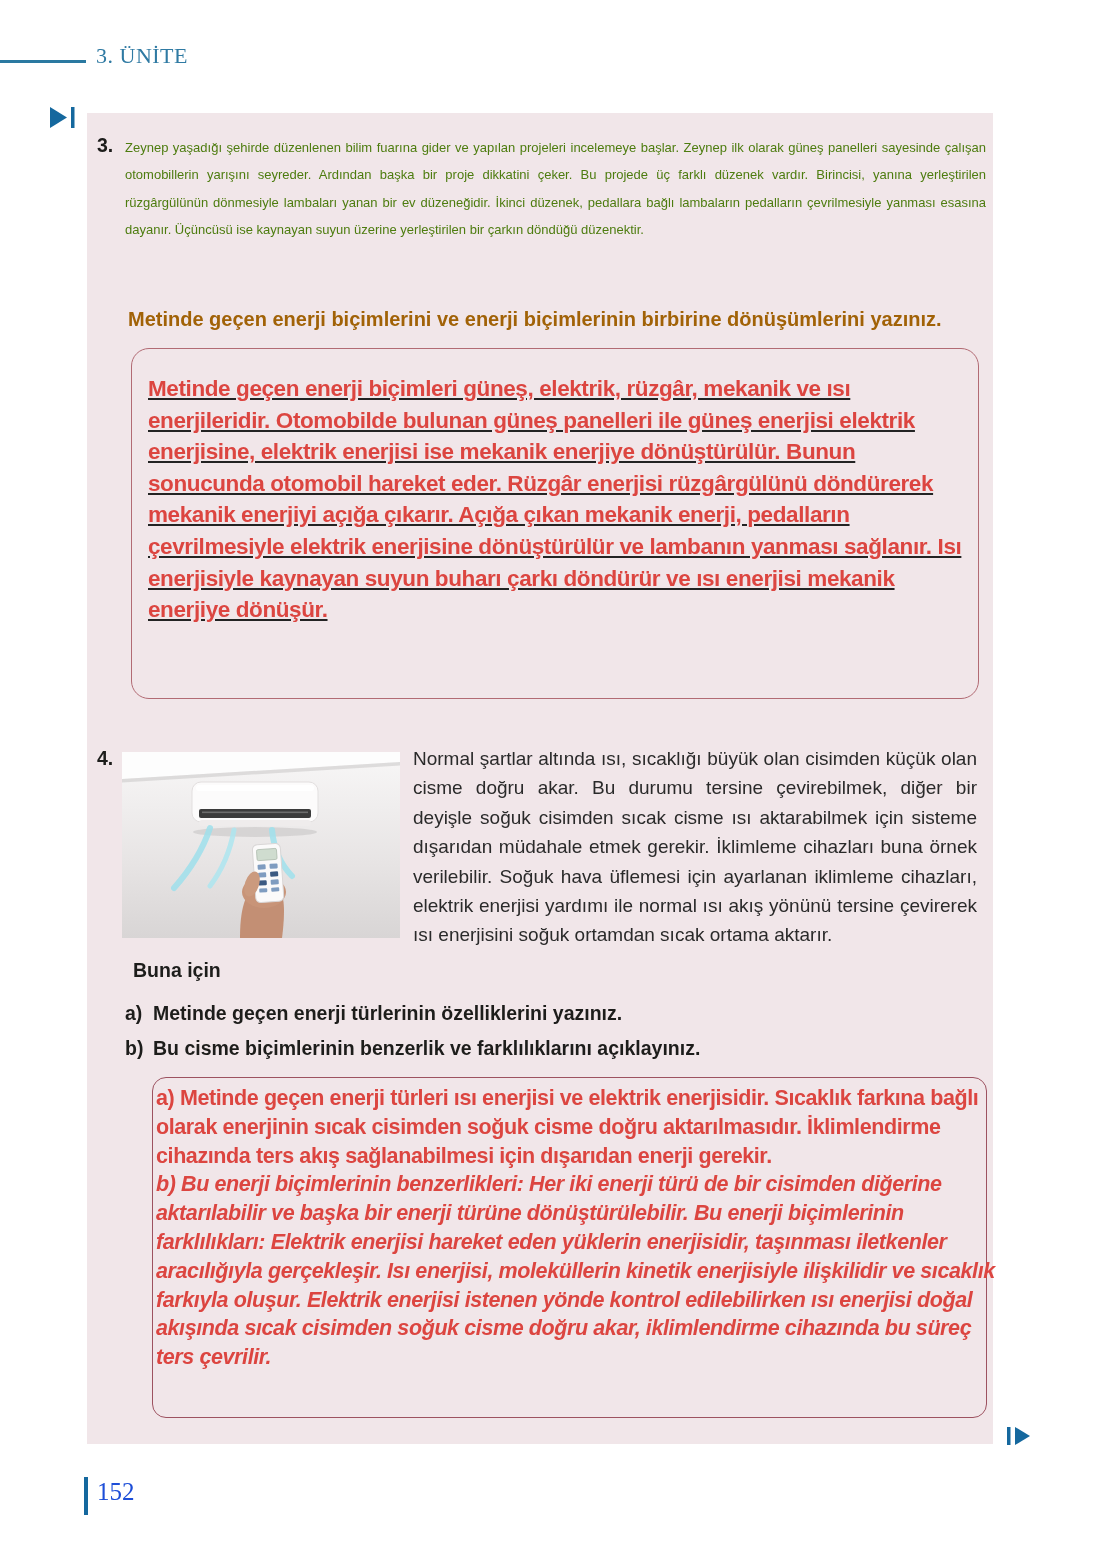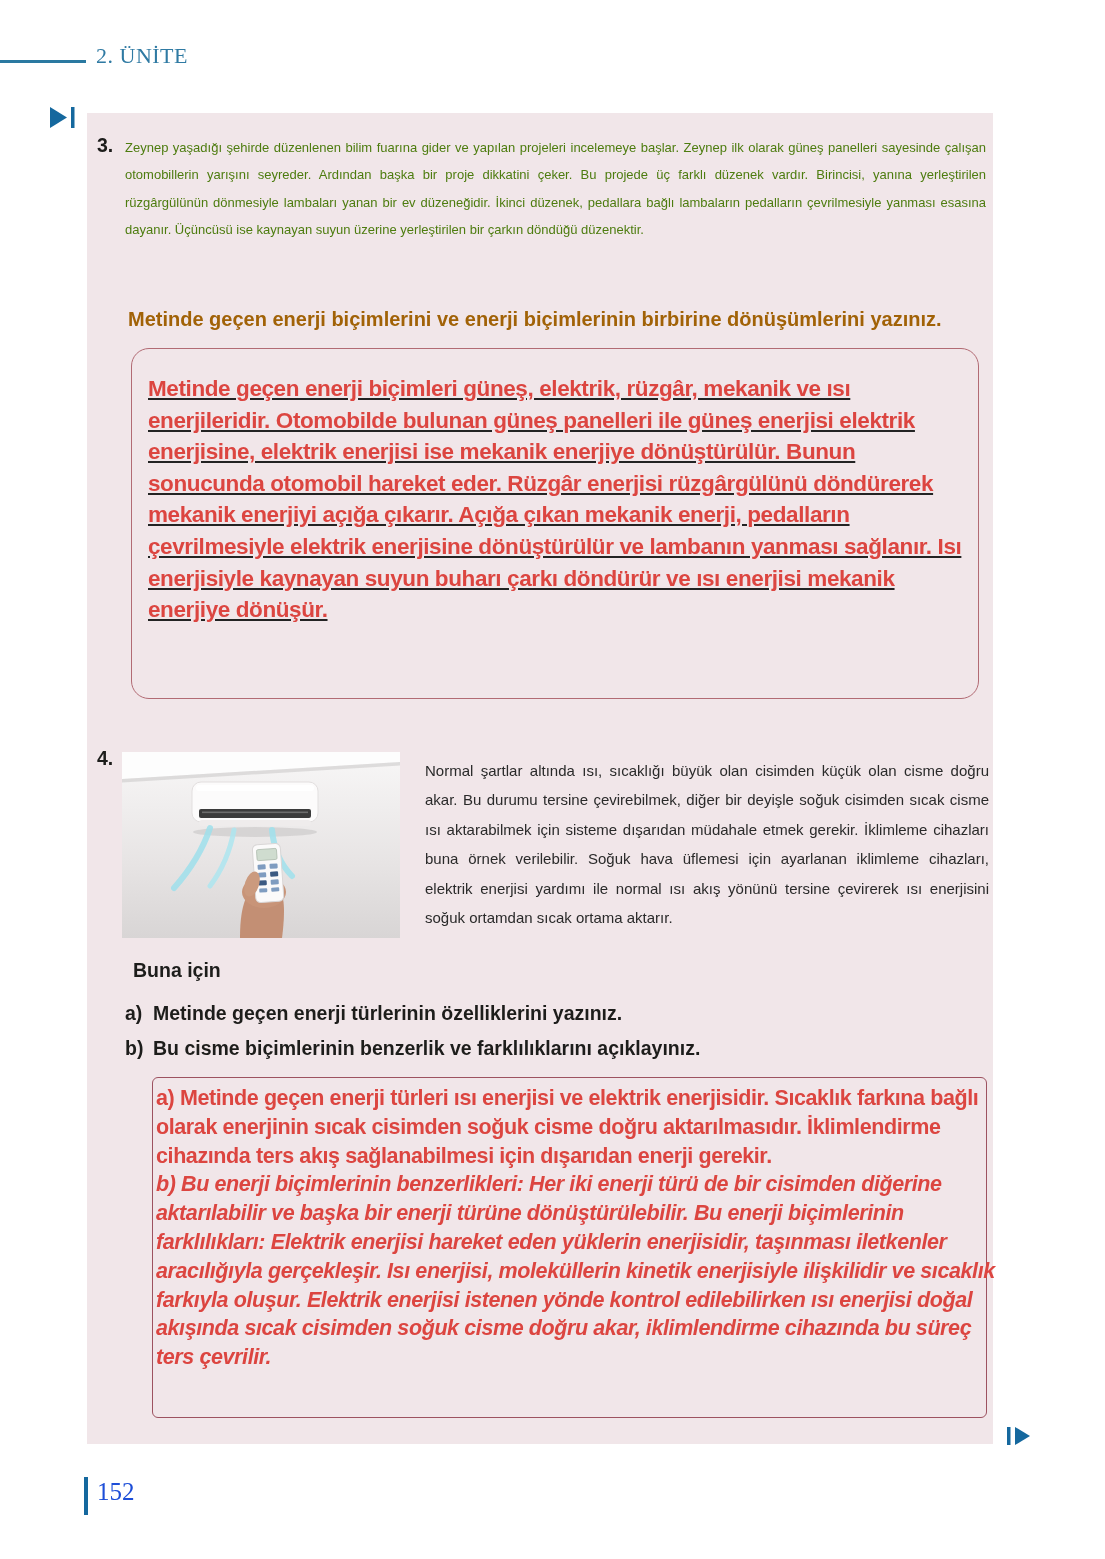--- a/index.html
+++ b/index.html
@@ -50,37 +50,37 @@
   .answer-box1 p{
     margin:24px 14px 0 16px;
     font-weight:bold;font-size:22.5px;line-height:31.6px;
     letter-spacing:-0.4px;color:#dc4540;
   }
 
   
   .q4-number{left:10px;top:634px;}
   .q4-image{left:35px;top:639px;width:278px;height:186px;display:block;}
   .q4-text{
-    left:338px;top:631px;width:564px;
-    font-size:15px;line-height:29.4px;text-align:justify;color:#2a2a2a;margin-top:12px;
+    left:326px;top:631px;width:564px;
+    font-size:19px;line-height:29.4px;text-align:justify;color:#2a2a2a;
   }
   .q4-heading{
     left:46px;top:846px;font-weight:bold;font-size:19.5px;color:#1d1d1b;
   }
   .q4-item{
     left:38px;width:860px;display:flex;
     font-weight:bold;font-size:19.5px;color:#1d1d1b;
   }
   .q4-item .item-label{width:28px;flex:0 0 28px;}
   .q4-item-a{top:889px;}
   .q4-item-b{top:924px;}
 
   .answer-box2{
     left:65px;top:964px;width:833px;height:339px;
-    border:1.5px solid #9d5260;border-radius:6px;
+    border:1.5px solid #9d5260;border-radius:14px;
   }
   .answer-box2 p{
     margin:6px 0 0 3px;width:853px;
     font-weight:bold;font-size:21.5px;line-height:28.8px;
     letter-spacing:-0.4px;color:#dc4540;
   }
   .answer-box2 p + p{margin-top:0;font-style:italic;}
 
   
   .page-num-rule{
@@ -91,21 +91,21 @@
     position:absolute;left:97px;top:1478px;
     font-family:"Liberation Serif",serif;font-size:25px;color:#1d4ed8;
   }
 </style>
 </head>
 <body>
 
 <div class="page">
 
   <div class="unit-rule"></div>
-  <div class="unit-label">2. ÜNİTE</div>
+  <div class="unit-label">3. ÜNİTE</div>
 
   <div class="marker-top">
     <svg width="28" height="22" viewBox="0 0 28 22">
       <polygon points="0,0 17,10.5 0,21" fill="#15689e"></polygon>
       <rect x="21" y="0" width="3.5" height="21" fill="#15689e"></rect>
     </svg>
   </div>
 
   <div class="panel">
 

